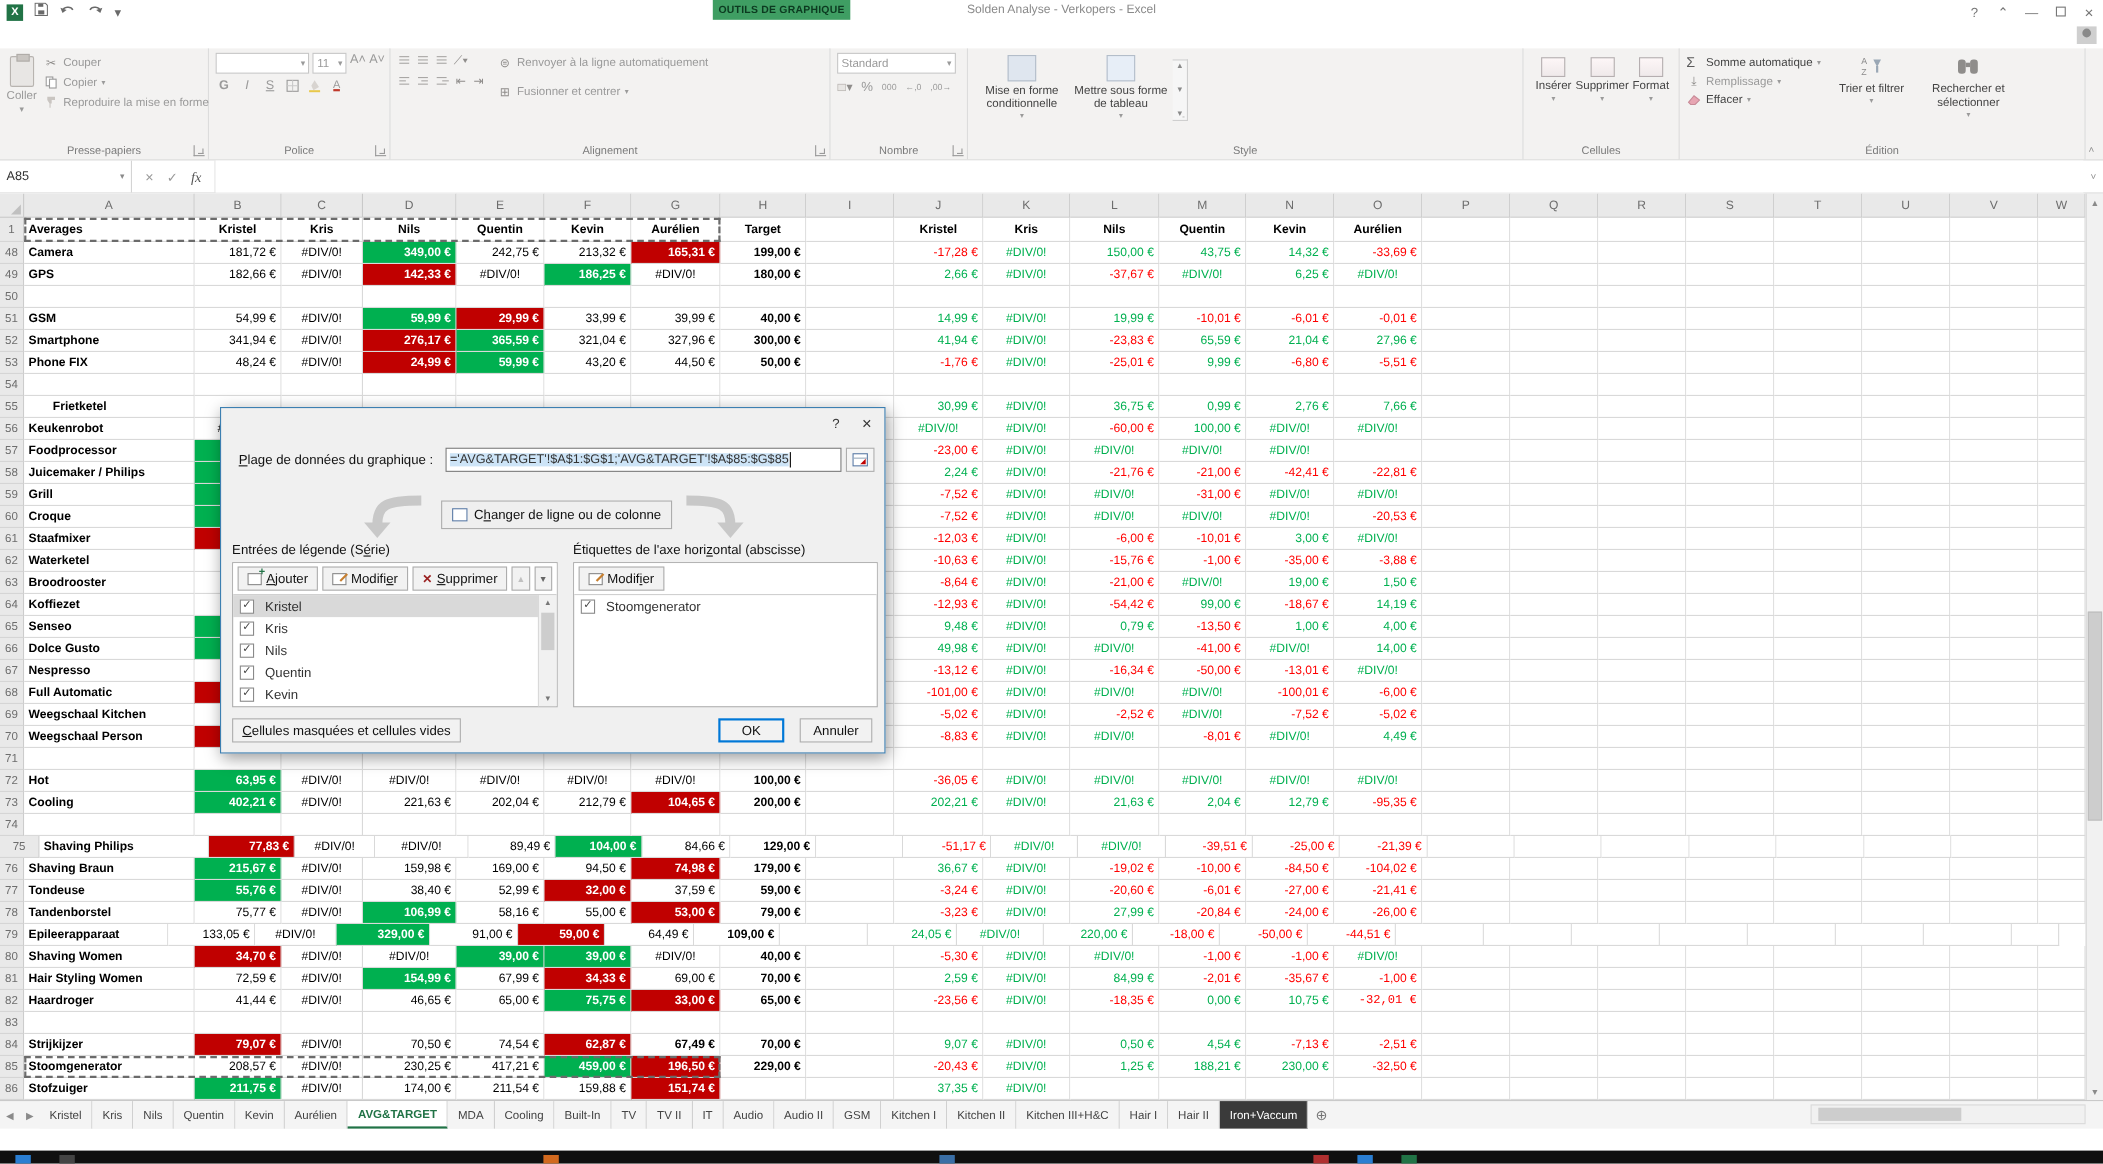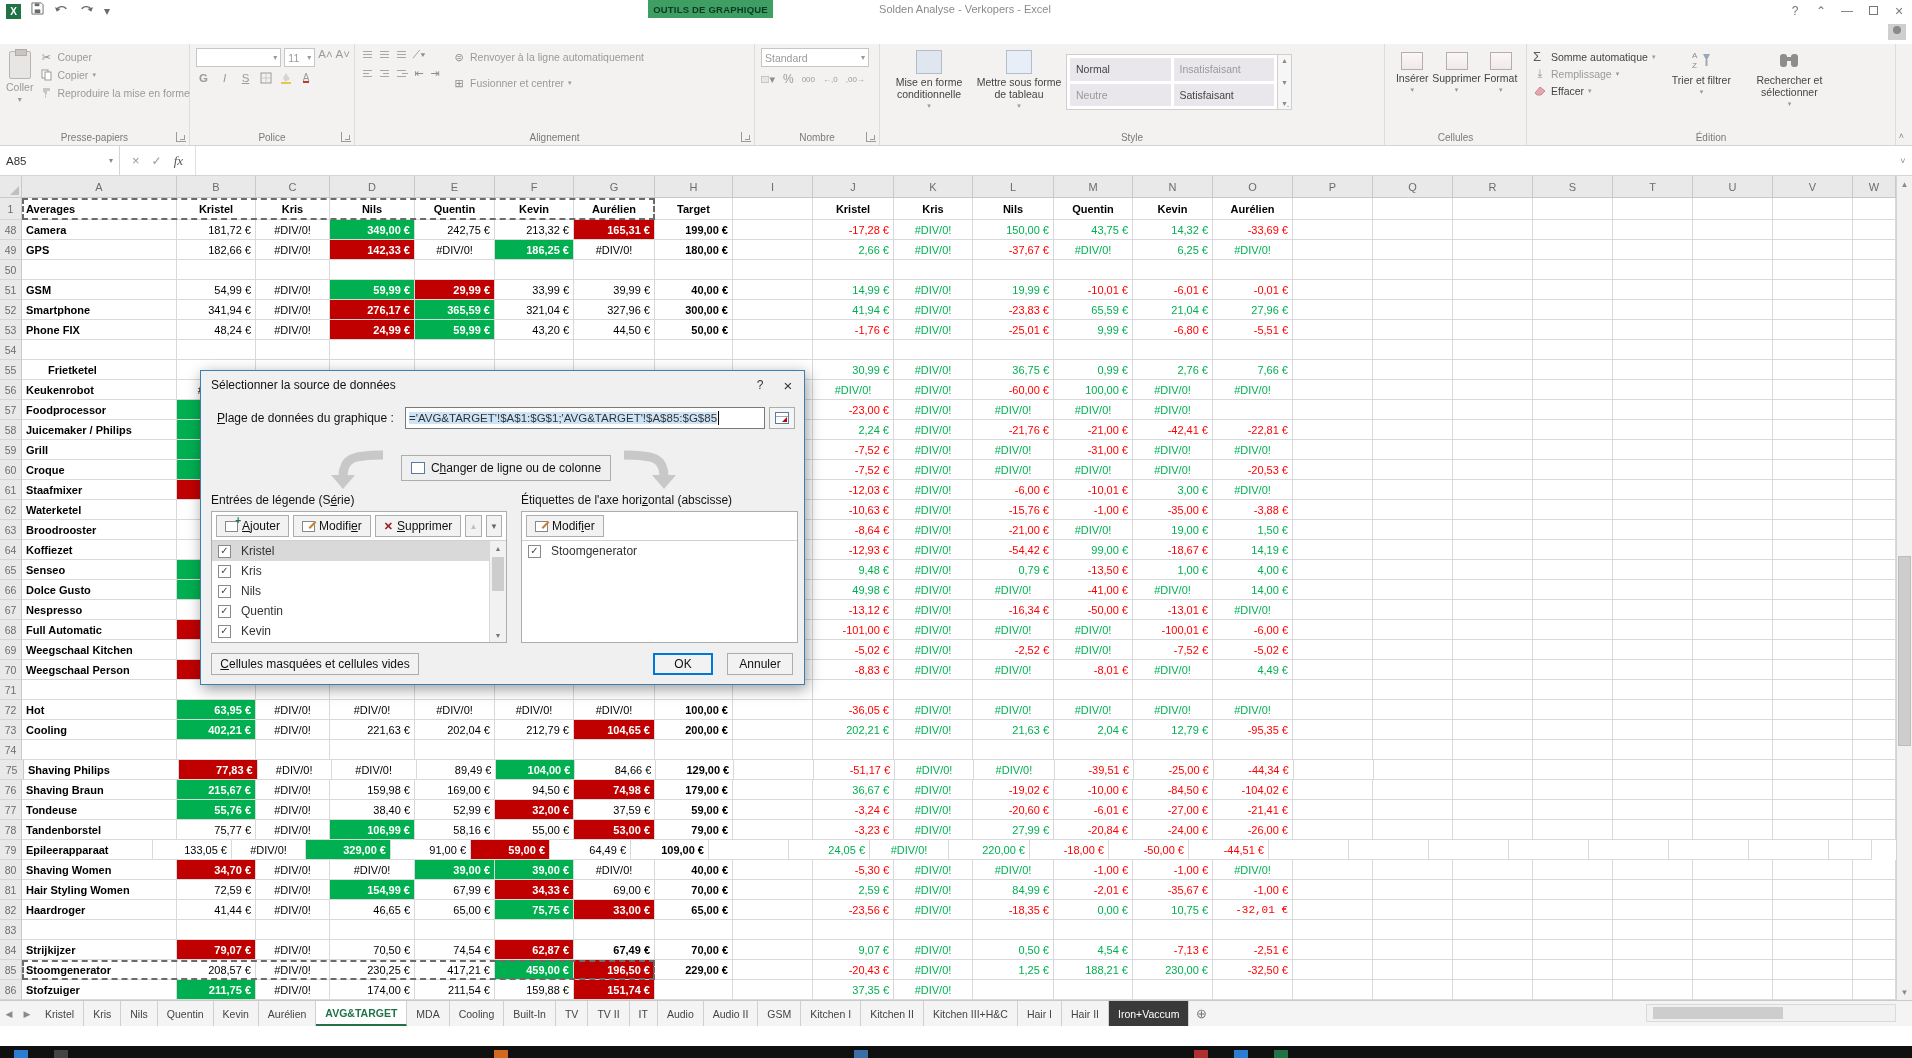--- a/index.html
+++ b/index.html
@@ -350,26 +350,20 @@
         <span class="sgrid"></span>
         <span>Mise en forme conditionnelle</span>
           <span style="font-size:7px;color:#9a9a9a;">▾</span>
       </div>
       <div class="stylebtn">
         <span class="sgrid" style="background:#e7eef7;"></span>
         <span>Mettre sous forme de tableau</span>
           <span style="font-size:7px;color:#9a9a9a;">▾</span>
       </div>
       <div style="display:flex;">
-        <div class="gallery" id="style-gallery">
-            <div class="gcell">Normal</div>
-            <div class="gcell dim">Insatisfaisant</div>
-            <div class="gcell dim">Neutre</div>
-            <div class="gcell">Satisfaisant</div>
-          </div>
         <div class="gal-arrows">
             <span>▲</span>
             <span>▼</span>
             <span>▼̱</span>
           </div>
       </div>
       <div class="glabel">Style</div>
     </div>
 
     <div class="rgroup" style="width:142px; display:flex; justify-content:space-around;">
@@ -1203,36 +1197,36 @@
         <div class="cell" style="width: 80px; height: 20px;"></div>
         <div class="cell" style="width: 80px; height: 20px;"></div>
         <div class="cell" style="width: 80px; height: 20px;"></div>
         <div class="cell" style="width: 80px; height: 20px;"></div>
         <div class="cell" style="width: 80px; height: 20px;"></div>
         <div class="cell" style="width: 80px; height: 20px;"></div>
         <div class="cell" style="width: 80px; height: 20px;"></div>
         <div class="cell" style="width: 43px; height: 20px;"></div>
       </div>
       <div class="row">
-        <div class="cell rn ctr" style="width: 24px; height: 20px;">75</div>
+        <div class="cell rn ctr" style="width: 36px; height: 20px;">75</div>
         <div class="cell lbl" style="width: 155px; height: 20px;">Shaving Philips</div>
         <div class="cell rf num" style="width: 79px; height: 20px;">77,83 €</div>
         <div class="cell ctr" style="width: 74px; height: 20px;">#DIV/0!</div>
         <div class="cell ctr" style="width: 85px; height: 20px;">#DIV/0!</div>
         <div class="cell num" style="width: 80px; height: 20px;">89,49 €</div>
         <div class="cell gf num" style="width: 79px; height: 20px;">104,00 €</div>
         <div class="cell num" style="width: 81px; height: 20px;">84,66 €</div>
         <div class="cell num hb" style="width: 78px; height: 20px;">129,00 €</div>
         <div class="cell" style="width: 80px; height: 20px;"></div>
         <div class="cell num rt" style="width: 81px; height: 20px;">-51,17 €</div>
         <div class="cell ctr gt" style="width: 79px; height: 20px;">#DIV/0!</div>
         <div class="cell ctr gt" style="width: 81px; height: 20px;">#DIV/0!</div>
         <div class="cell num rt" style="width: 79px; height: 20px;">-39,51 €</div>
         <div class="cell num rt" style="width: 80px; height: 20px;">-25,00 €</div>
-        <div class="cell num rt" style="width: 80px; height: 20px;">-44,34 €</div>
+        <div class="cell num rt" style="width: 80px; height: 20px;">-21,39 €</div>
         <div class="cell" style="width: 80px; height: 20px;"></div>
         <div class="cell" style="width: 80px; height: 20px;"></div>
         <div class="cell" style="width: 80px; height: 20px;"></div>
         <div class="cell" style="width: 80px; height: 20px;"></div>
         <div class="cell" style="width: 80px; height: 20px;"></div>
         <div class="cell" style="width: 80px; height: 20px;"></div>
         <div class="cell" style="width: 80px; height: 20px;"></div>
         <div class="cell" style="width: 43px; height: 20px;"></div>
       </div>
       <div class="row">
@@ -1525,21 +1519,20 @@
   <div class="marquee" style="left:22px; top:198px; width:633px; height:22px; z-index:5;"></div>
   <div class="marquee" style="left:22px; top:960px; width:633px; height:20px; z-index:5;"></div>
 
   <div id="vscroll">
     <span class="varrow" style="top:0;">▲</span>
     <div id="vthumb"></div>
     <span class="varrow" style="bottom:0;">▼</span>
   </div>
 
   <div id="dialog">
-    <div id="dlg-title">Sélectionner la source de données</div>
     <div class="dlg-sys" style="right:30px;">?</div>
     <div class="dlg-sys" style="right:2px; font-size:15px;">×</div>
 
     <div id="dlg-range-label"><u>P</u>lage de données du graphique :</div>
     <div id="dlg-range-input">
         <span class="sel">='AVG&amp;TARGET'!$A$1:$G$1;'AVG&amp;TARGET'!$A$85:$G$85</span>
         <span class="caret"></span>
       </div>
     <div id="dlg-range-picker">
         <span class="picker-ic"></span>

